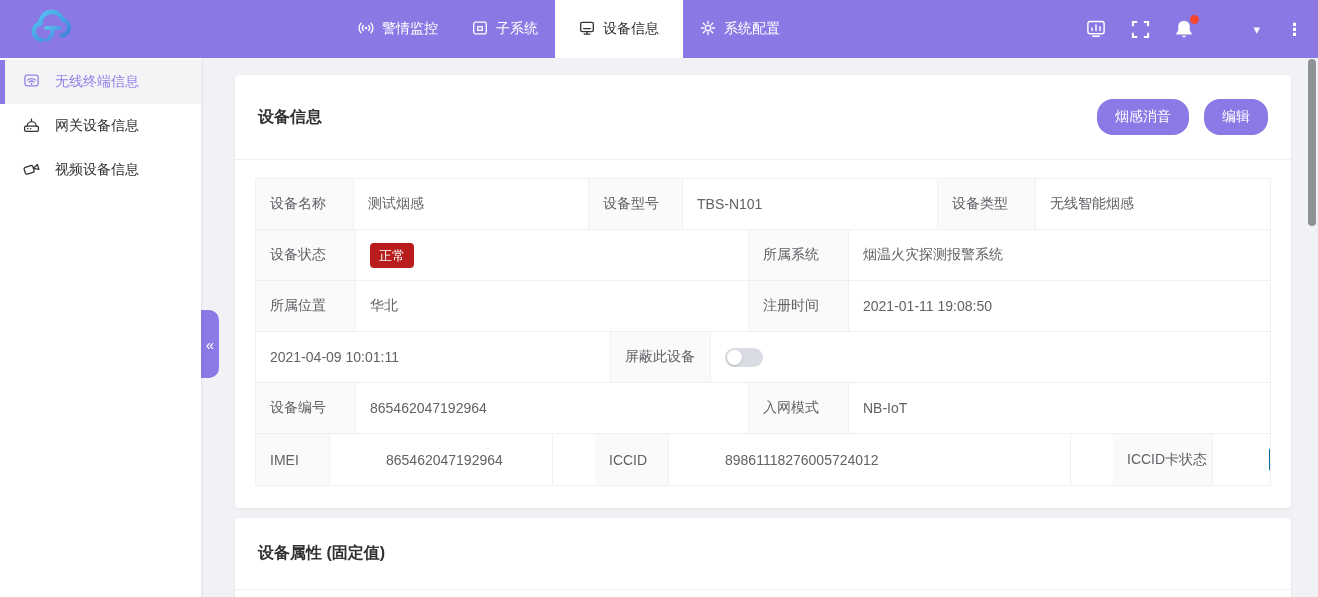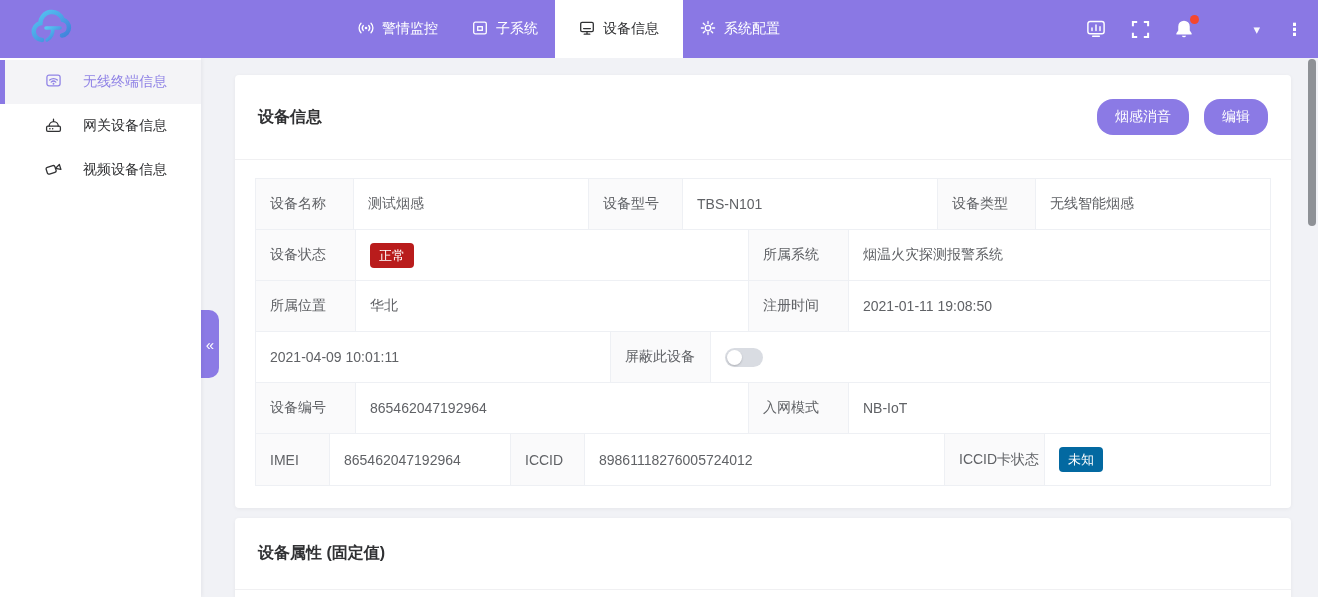--- a/index.html
+++ b/index.html
@@ -20,21 +20,21 @@
   .icon-btn { width:22px; height:22px; display:flex; align-items:center; justify-content:center;
     cursor:pointer; position:relative; margin-left:22px; }
   .icon-btn.first { margin-left:0; }
   .badge-dot { position:absolute; top:-3px; right:-4px; width:9px; height:9px; border-radius:50%; }
   .caret-btn { color:#ffffff; font-size:13px; margin-left:58px; cursor:pointer; opacity:.95; }
   .kebab-btn { color:#ffffff; font-size:17px; font-weight:bold; margin-left:26px; cursor:pointer; letter-spacing:1px; }
 
   
   .sidebar { position:absolute; top:58px; left:0; width:201px; height:539px; background:#ffffff;
     box-shadow:1px 0 4px rgba(0,21,41,.06); z-index:10; padding-top:2px; }
-  .side-item { display:flex; align-items:center; gap:21px; height:44px; padding-left:45px;
+  .side-item { display:flex; align-items:center; gap:15px; height:44px; padding-left:23px;
     font-size:14px; color:#303133; cursor:pointer; position:relative; }
   .side-item.active { background:#f4f4f7; color:#9083e6; }
   .side-item.active::before { content:""; position:absolute; left:0; top:0; bottom:0; width:5px; background:#8a78e4; }
   .collapse-handle { position:absolute; left:201px; top:310px; width:18px; height:68px;
     background:#8b7ae5; border-radius:0 10px 10px 0; color:#ffffff; display:flex;
     align-items:center; justify-content:center; font-size:15px; cursor:pointer; z-index:9; }
 
   
   .card { position:absolute; background:#ffffff; border-radius:4px; box-shadow:0 1px 4px rgba(0,0,0,.05); }
   .card-device { left:235px; top:75px; width:1056px; height:433px; }
@@ -43,21 +43,21 @@
     padding:0 23px; border-bottom:1px solid #f0f0f2; }
   .card-header2 { height:72px; display:flex; align-items:center; padding:12px 23px; border-bottom:1px solid #f0f0f2; }
   .card-title { font-size:16px; font-weight:bold; color:#303133; }
   .header-btns { display:flex; gap:15px; }
   .btn-primary { background:#8b7ae5; color:#ffffff; border:none; border-radius:16px;
     font-size:14px; padding:9px 18px; cursor:pointer; font-family:inherit; }
 
   
   .info-table { margin:18px 20px 0 20px; border:1px solid #eef0f4; }
   .tr { display:flex; height:51px; border-bottom:1px solid #eef0f4; }
-  .tr:last-child { border-bottom:none; }
+  .tr:last-child { border-bottom:none;gap:42px; }
   .td { display:flex; align-items:center; padding-left:14px; font-size:14px; color:#606266;
     border-right:1px solid #eef0f4; overflow:hidden; white-space:nowrap; }
   .td.lbl { background:#fafafb; }
   .td.grow { flex:1; border-right:none;text-align:right; }
   .w74{width:74px} .w94{width:94px} .w98{width:98px} .w100{width:100px}
   .w138{width:138px} .w181{width:181px} .w235{width:235px} .w255{width:255px}
   .w355{width:355px} .w360{width:360px} .w393{width:393px}
 
   .tag { color:#ffffff; font-size:13px; line-height:1; padding:6px 9px; border-radius:4px; }
   .tag-success { background:#b91c1c; }

